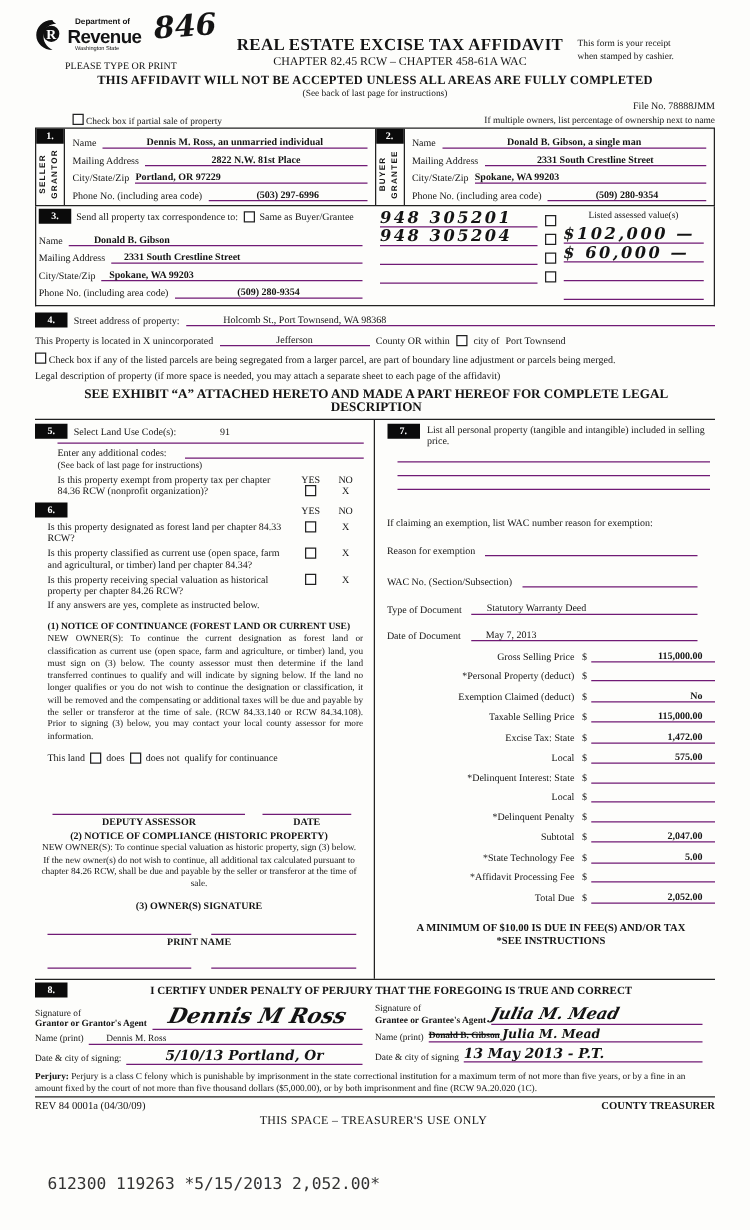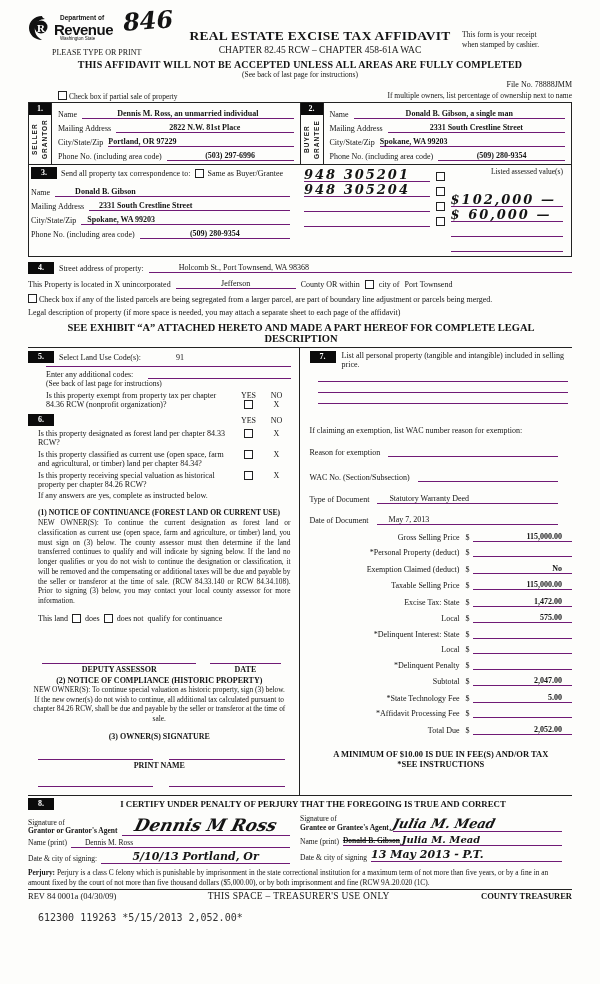--- a/index.html
+++ b/index.html
@@ -74,21 +74,21 @@
   .mval{flex:1;text-align:right;font-weight:bold;padding-right:10px;}
   
   .sec8hdr{display:flex;align-items:center;margin-top:2px;}
   .sigblocks{display:flex;margin-top:3px;}
   .sigblk{width:50%;font-size:7.5px;padding-right:10px;}
   .sigline{display:flex;align-items:flex-end;margin-top:2px;}
   .siglab{flex:none;margin-right:4px;line-height:1.15;}
   .strike{text-decoration:line-through;font-weight:bold;}
   .perjury{font-size:7.4px;margin-top:4px;line-height:1.3;}
   .footrow{display:flex;justify-content:space-between;border-top:1px solid #222;margin-top:2px;padding-top:1px;font-size:8.5px;}
-  .receipt{position:absolute;left:38px;top:912px;font-family:"DejaVu Sans Mono",monospace;font-size:10px;color:#333;}
+  .receipt{position:absolute;left:38px;top:940px;font-family:"DejaVu Sans Mono",monospace;font-size:13px;color:#333;}
 </style>
 </head>
 <body>
 
 <div class="page">
   <div class="content">
 
     <div class="hdr">
       <div class="logoblk">
         <div class="logo">
@@ -222,21 +222,21 @@
             <div class="prow">
                 <span class="ul fill"></span>
               <span class="cb" style="margin:0 0 1px 6px;"></span>
               </div>
             <div class="prow">
                 <span class="ul fill"></span>
               <span class="cb" style="margin:0 0 1px 6px;"></span>
               </div>
           </div>
           <div class="pvalcol">
-            <div class="ctr" style="margin-bottom:16px;text-align:right;">Listed assessed value(s)</div>
+            <div class="ctr" style="margin-bottom:4px;">Listed assessed value(s)</div>
             <div class="prow">
                 <span class="ul fill hand hand-lg">$102,000 —</span>
               </div>
             <div class="prow">
                 <span class="ul fill hand hand-lg">$ 60,000 —</span>
               </div>
             <div class="prow">
                 <span class="ul fill"></span>
               </div>
             <div class="prow">
@@ -492,19 +492,19 @@
       </div>
     </div>
 
     <div class="perjury">
       <span class="b">Perjury:</span>
       <span>Perjury is a class C felony which is punishable by imprisonment in the state correctional institution for a maximum term of not more than five years, or by a fine in an amount fixed by the court of not more than five thousand dollars ($5,000.00), or by both imprisonment and fine (RCW 9A.20.020 (1C).</span>
     </div>
 
     <div class="footrow">
       <span>REV 84 0001a (04/30/09)</span>
-      <span class="b" style="font-size:9.5px;font-weight:normal;letter-spacing:0.3px;">THIS SPACE – TREASURER'S USE ONLY</span>
+      <span class="b" style="font-size:9.5px;font-weight:normal;letter-spacing:0.3px;margin-top:13px;">THIS SPACE – TREASURER'S USE ONLY</span>
       <span class="b">COUNTY TREASURER</span>
     </div>
   </div>
 
   <div class="receipt">612300 119263 *5/15/2013 2,052.00*</div>
 </div>
 
 </body></html>

